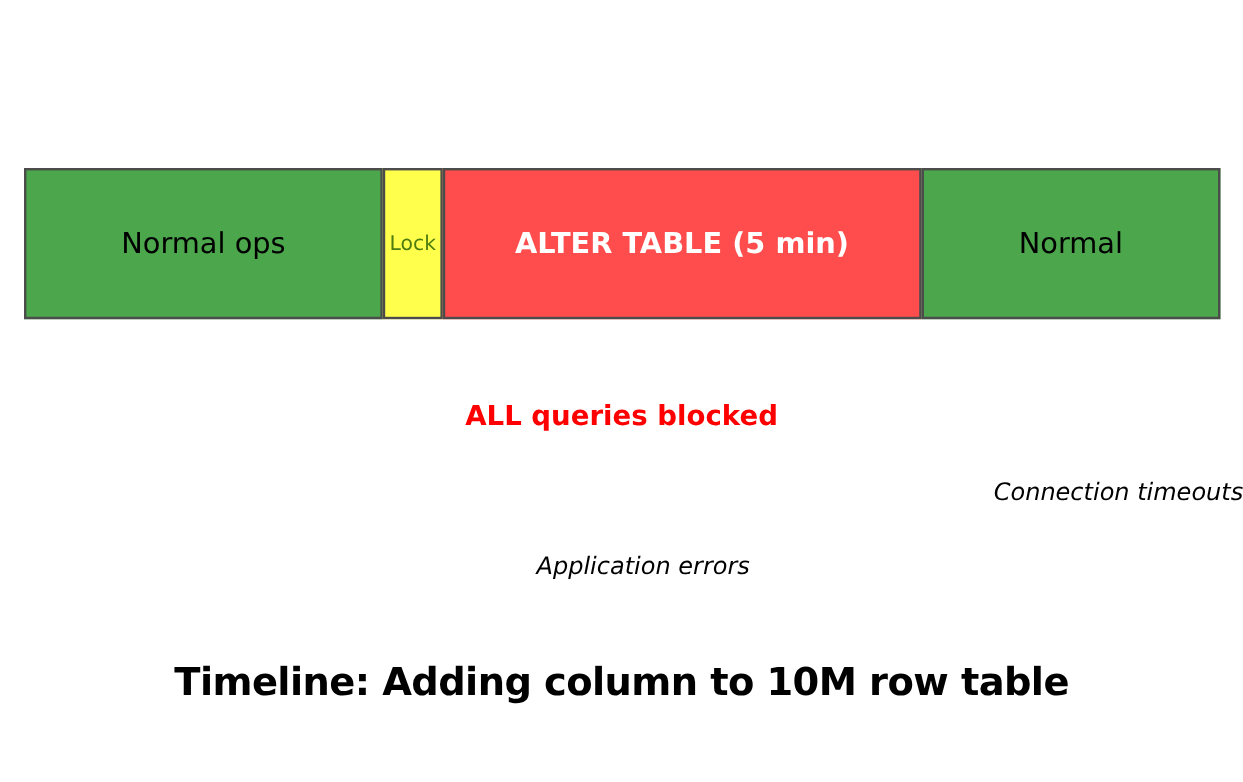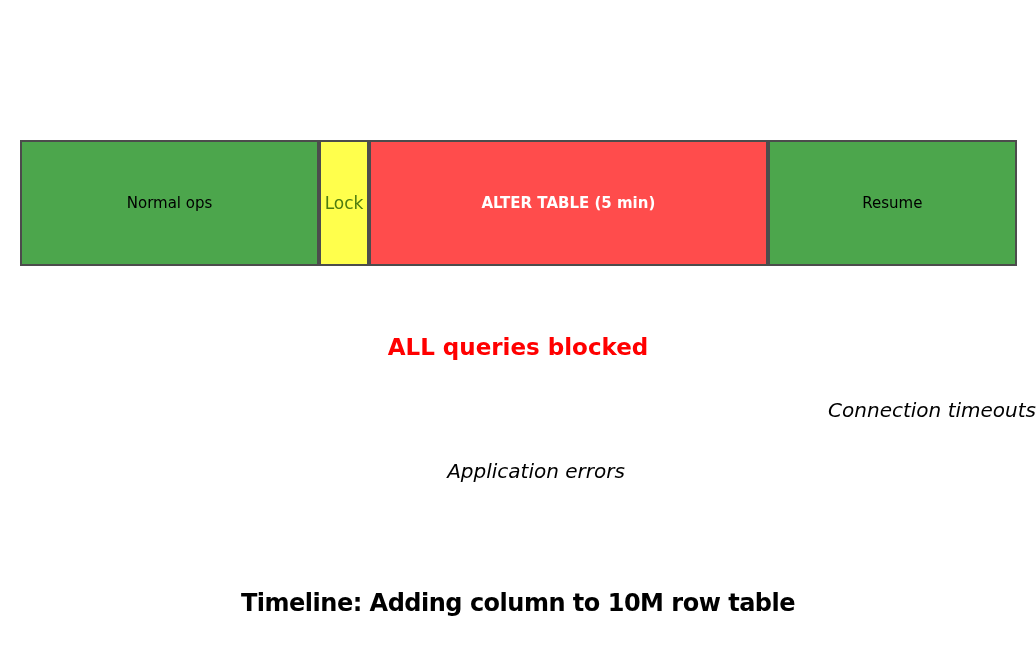--- a/index.html
+++ b/index.html
@@ -26,21 +26,21 @@
   .timeline-segment {
     box-sizing: border-box;
     border: 2px solid #4c4c4c;
     display: flex;
     align-items: center;
     justify-content: center;
     height: 100%;
     overflow: hidden;
   }
   .seg-label {
-    font-size: 15px;
+    font-size: 24px;
     color: #000000;
     white-space: nowrap;
   }
   .seg-label.small { font-size: 17px; }
   .annotation-line {
     position: absolute;
     left: 0;
     right: 0;
     text-align: center;
     white-space: nowrap;
@@ -61,45 +61,44 @@
     font-size: 20px;
     font-style: italic;
     padding-left: 36px;
   }
   .figure-title {
     position: absolute;
     left: 0;
     right: 0;
     top: 549px;
     text-align: center;
-    font-size: 24px;
+    font-size: 32px;
     font-weight: bold;
     color: #000000;
     letter-spacing: -0.5px;
     white-space: nowrap;
-    margin-top: 40px;
   }
 </style>
 </head>
 <body>
 
 <div class="figure">
 
   <div class="timeline-bar">
     <div class="timeline-segment" style="width: 30%; background: rgb(76, 166, 76); border-color: rgb(76, 76, 76);">
       <span class="seg-label" style="color: rgb(0, 0, 0);">Normal ops</span>
     </div>
     <div class="timeline-segment" style="width: 5%; background: rgb(255, 255, 76); border-color: rgb(76, 76, 76);">
       <span class="seg-label small" style="color: #4d7c0f;">Lock</span>
     </div>
     <div class="timeline-segment" style="width: 40%; background: rgb(255, 76, 76); border-color: rgb(76, 76, 76);">
       <span class="seg-label" style="color: rgb(255, 255, 255); font-weight: bold; text-align: right;">ALTER TABLE (5 min)</span>
     </div>
     <div class="timeline-segment" style="width: 25%; background: rgb(76, 166, 76); border-color: rgb(76, 76, 76);">
-      <span class="seg-label" style="color: rgb(0, 0, 0);">Resume</span>
+      <span class="seg-label" style="color: rgb(0, 0, 0);">Normal</span>
     </div>
   </div>
 
   <div class="annotation-line annotation-blocked" style="color: rgb(255, 0, 0);">ALL queries blocked</div>
   <div class="annotation-line annotation-timeouts" style="color: rgb(0, 0, 0);">Connection timeouts</div>
   <div class="annotation-line annotation-errors" style="color: rgb(0, 0, 0);">Application errors</div>
 
   <div class="figure-title">Timeline: Adding column to 10M row table</div>
 
 </div>

